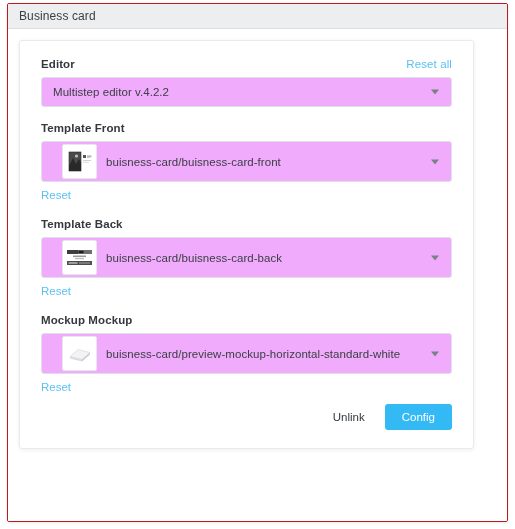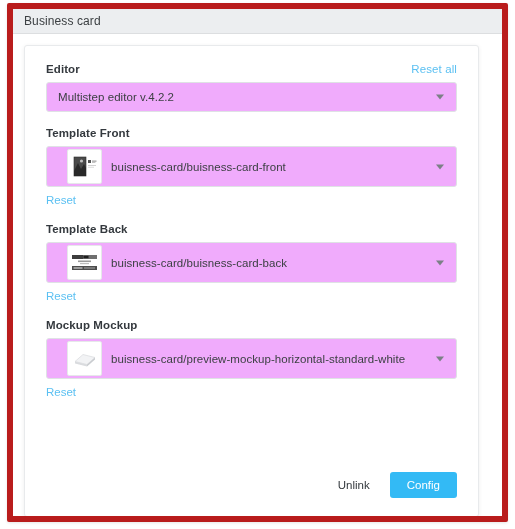--- a/index.html
+++ b/index.html
@@ -15,21 +15,21 @@
   }
 
   
   .window {
     position: absolute;
     left: 7px;
     top: 3px;
     width: 501px;
     height: 519px;
     background: #ffffff;
-    border: 6px solid #b91c1c;
+    border: 1px solid #b91c1c;
     border-radius: 2px;
     box-sizing: border-box;
     box-shadow: 0 1px 3px rgba(0,0,0,0.10);
     overflow: hidden;
   }
 
   .titlebar {
     height: 25px;
     background: #eceef0;
     border-bottom: 1px solid #dcdee0;
@@ -49,21 +49,21 @@
     height: 493px;
     background: #ffffff;
     padding: 11px 11px 0 11px;
     box-sizing: border-box;
   }
 
   
   .card {
     position: relative;
     width: 455px;
-    height: 472px;
+    height: 409px;
     background: #ffffff;
     border: 1px solid #e8eaec;
     border-radius: 3px;
     box-sizing: border-box;
     box-shadow: 0 1px 4px rgba(0,0,0,0.07);
     padding: 0 21px;
   }
 
   
   .field { position: relative; }

